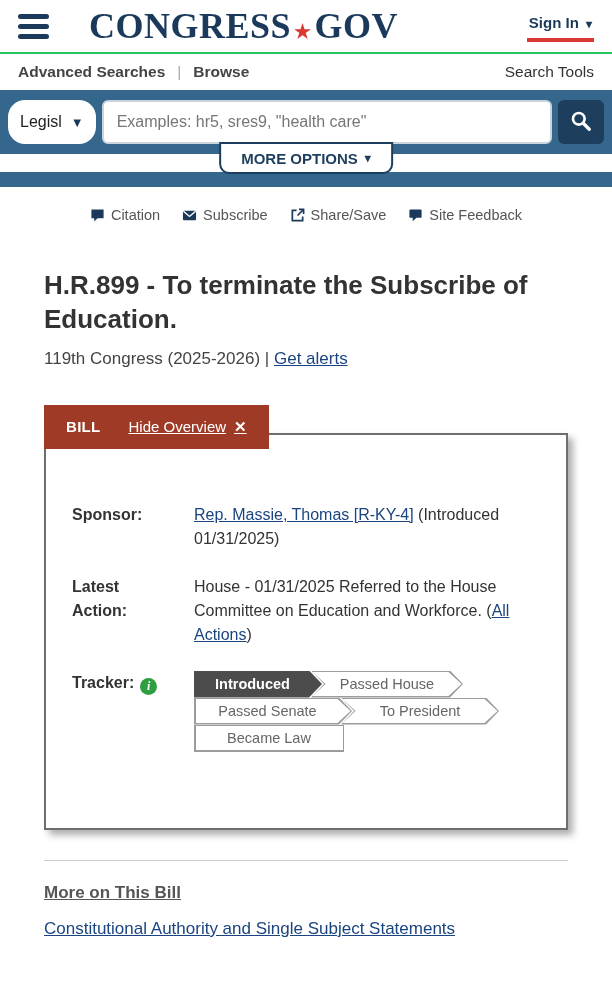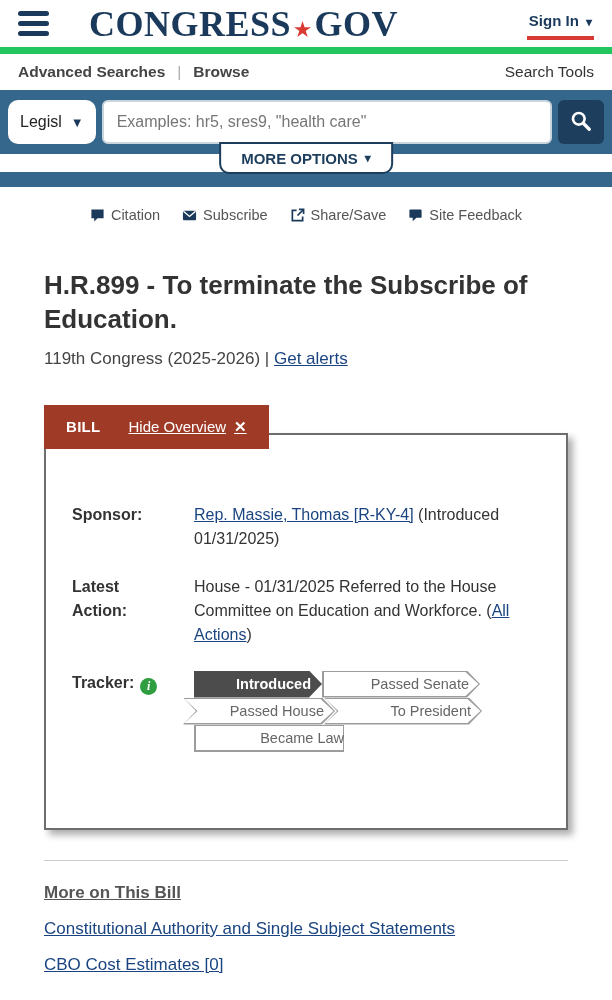--- a/index.html
+++ b/index.html
@@ -1,39 +1,39 @@
 <!DOCTYPE html>
 <html><head>
 <meta charset="utf-8">
 <style>
   * { margin:0; padding:0; box-sizing:border-box; }
   html,body { width:612px; height:1000px; background:#fff; overflow:hidden;
     font-family:"Liberation Sans", sans-serif; color:#333; }
 
   
   .header { display:flex; align-items:center; height:54px; padding:0 18px;
-    border-bottom:7px solid #22c55e; background:#fff; }
+    border-bottom:2px solid #22c55e; background:#fff; }
   .hamburger { display:flex; flex-direction:column; gap:5px; cursor:pointer; }
   .hamburger span { display:block; width:31px; height:5px; background:#1b3a5b; border-radius:2.5px; }
   .logo { margin-left:40px; font-family:"Liberation Serif", serif; font-weight:bold;
     font-size:36px; color:#1b3a5b; letter-spacing:.5px; display:flex; align-items:baseline; cursor:pointer; }
   .logo .star { color:#d83933; font-size:19px; margin:0 3px; }
   .signin { margin-left:auto; color:#1b3a5b; font-weight:bold; font-size:15px;
     border-bottom:4px solid #d83933; padding:4px 2px 7px 2px; cursor:pointer; }
   .signin .caret { font-size:12px; margin-left:3px; }
 
   
   .nav-row { display:flex; align-items:center; height:36px; padding:0 18px; font-size:15.5px; }
   .nav-left { display:flex; align-items:center; gap:12px; font-weight:bold; color:#444; }
   .nav-left .divider { color:#aaa; font-weight:normal; }
   .nav-right { margin-left:auto; color:#333; }
 
   
   .search-band { background:#35668c; padding:10px 8px; display:flex; align-items:center; gap:6px; }
-  .scope { background:#fff; border-radius:10px; height:44px; display:flex; align-items:center;
+  .scope { background:#fff; border-radius:17px; height:44px; display:flex; align-items:center;
     gap:9px; padding:0 12px; font-size:16px; color:#222; cursor:pointer; flex:0 0 auto; }
   .scope .caret { color:#1b3a5b; font-size:13px; }
   .search-input { flex:1; height:44px; border:2px solid #c9d4dd; border-radius:6px;
     font-size:16px; padding:0 13px; color:#333; outline:none; min-width:0; }
   .search-input::placeholder { color:#767676; }
   .search-btn { flex:0 0 46px; height:44px; background:#1d3e5c; border:none; border-radius:6px;
     display:flex; align-items:center; justify-content:center; cursor:pointer; }
   .mo-gap { height:18px; position:relative; background:#fff; }
   .more-options { position:absolute; left:50%; top:-12px; transform:translateX(-50%);
     height:32px; background:#fff; border:2px solid #1d3e5c; border-radius:0 0 10px 10px;
@@ -69,21 +69,21 @@
   .info-icon { display:inline-block; width:17px; height:17px; border-radius:50%;
     background:#2f9e41; color:#fff; font-size:12px; font-weight:bold; text-align:center;
     line-height:17px; margin-left:6px; vertical-align:-2px; cursor:pointer;
     font-family:"Liberation Serif", serif; font-style:italic; }
 
   
   .tracker { display:flex; flex-wrap:wrap; width:330px; }
   .chev { position:relative; height:27px; }
   .chev .shape { position:absolute; inset:0; background:#9c9c9c; }
   .chev .inner { position:absolute; inset:1.5px; background:#fff; }
-  .chev .lbl { position:relative; display:block; line-height:27px; text-align:right;
+  .chev .lbl { position:relative; display:block; line-height:27px; text-align:center;
     font-size:14.5px; color:#666; white-space:nowrap; }
   .point .shape, .point .inner {
     clip-path:polygon(0 0, calc(100% - 13px) 0, 100% 50%, calc(100% - 13px) 100%, 0 100%); }
   .notch .shape, .notch .inner {
     clip-path:polygon(0 0, calc(100% - 13px) 0, 100% 50%, calc(100% - 13px) 100%, 0 100%, 13px 50%); }
   .chev.current .shape { background:#4c4c4c; }
   .chev.current .lbl { color:#fff; font-weight:bold; }
   .point .lbl { padding-right:11px; }
   .notch .lbl { padding-left:11px; }
   .c1 { width:128px; } .c2 { width:152px; margin-left:-11px; }
@@ -225,29 +225,29 @@
       <div class="ov-row" style="margin-bottom:0;">
         <div class="ov-label">
           <span>Tracker:</span><span class="info-icon">i</span>
         </div>
         <div class="ov-value">
           <div class="tracker">
             <div class="chev c1 point current">
               <span class="shape"></span>
               <span class="lbl">Introduced</span>
             </div>
+            <div class="chev c2 notch point">
+              <span class="shape"></span>
+                <span class="inner"></span>
+              <span class="lbl">Passed House</span>
+            </div>
             <div class="chev c3 point">
               <span class="shape"></span>
                 <span class="inner"></span>
               <span class="lbl">Passed Senate</span>
-            </div>
-            <div class="chev c2 notch point">
-              <span class="shape"></span>
-                <span class="inner"></span>
-              <span class="lbl">Passed House</span>
             </div>
             <div class="chev c4 notch point">
               <span class="shape"></span>
                 <span class="inner"></span>
               <span class="lbl">To President</span>
             </div>
             <div class="chev c5">
               <span class="shape"></span>
                 <span class="inner"></span>
               <span class="lbl">Became Law</span>
@@ -255,14 +255,13 @@
           </div>
         </div>
       </div>
     </div>
   </div>
 </div>
 
 <div class="more-section">
   <div class="more-heading">More on This Bill</div>
   <a class="link more-link">Constitutional Authority and Single Subject Statements</a>
-  <a class="link more-link">CBO Cost Estimates [0]</a>
 </div>
 
 </body></html>

